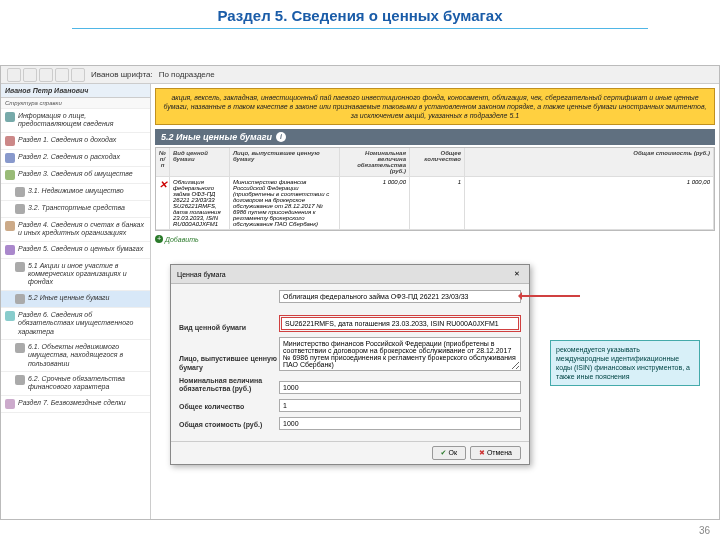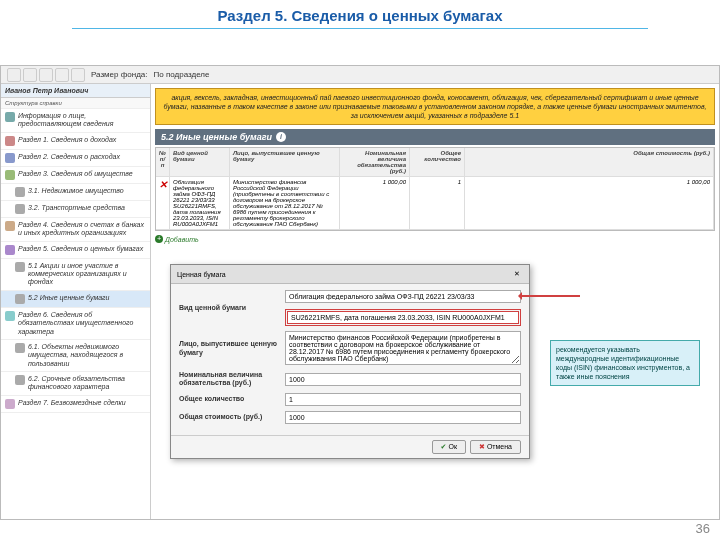--- a/index.html
+++ b/index.html
@@ -33,49 +33,49 @@
   .c3 { width: 70px; text-align: right; }
   .c4 { width: 55px; text-align: right; }
   .c5 { flex: 1; text-align: right; }
   .add-btn { margin: 2px 4px; color: #2a7a2a; font-size: 7px; display: inline-flex; align-items: center; gap: 2px; }
   .add-btn .plus { width: 8px; height: 8px; background: #2a7a2a; color: #fff; border-radius: 50%; text-align: center; line-height: 8px; font-size: 7px; }
   .delete-x { color: #c00; font-weight: bold; font-size: 10px; }
   .dialog { position: absolute; left: 170px; top: 264px; width: 360px; background: #f4f4f4; border: 1px solid #888; box-shadow: 2px 2px 6px rgba(0,0,0,0.3); font-size: 7px; }
   .dialog .titlebar { background: #e0e0e0; padding: 3px 6px; display: flex; justify-content: space-between; align-items: center; border-bottom: 1px solid #bbb; }
   .dialog .titlebar .close { width: 12px; height: 12px; text-align: center; line-height: 12px; cursor: pointer; }
   .dialog .body { padding: 6px 8px; }
-  .dialog .field { display: flex; margin-bottom: 5px; align-items: center; gap: 6px; }
+  .dialog .field { display: flex; margin-bottom: 5px; align-items: flex-end; }
   .dialog .field .flabel { width: 100px; font-weight: bold; color: #333; line-height: 1.2; }
   .dialog .field .finput { flex: 1; }
   .dialog .field input, .dialog .field textarea { width: 100%; border: 1px solid #aaa; padding: 2px 3px; font-size: 7px; font-family: inherit; }
   .dialog .field .highlight { border: 1px solid #d04040; padding: 1px; }
   .dialog .field .highlight input { border: 1px solid #d04040; }
   .dialog .footer { display: flex; justify-content: flex-end; gap: 4px; padding: 4px 8px; border-top: 1px solid #ccc; }
   .dialog .footer button { padding: 2px 8px; font-size: 7px; border: 1px solid #999; background: #eee; border-radius: 2px; display: flex; align-items: center; gap: 2px; }
   .callout { position: absolute; right: 20px; top: 340px; width: 150px; background: #d8f0f8; border: 1px solid #4aa; padding: 4px 5px; font-size: 7px; color: #044; line-height: 1.3; }
-  .page-num { position: absolute; right: 10px; bottom: 4px; font-size: 13px; color: #888; }
+  .page-num { position: absolute; right: 10px; bottom: 4px; font-size: 10px; color: #888; }
   .red-arrow { position: absolute; left: 520px; top: 295px; width: 60px; height: 2px; background: #d04040; }
   .red-arrow::before { content: ''; position: absolute; left: -6px; top: -3px; border: 4px solid transparent; border-right-color: #d04040; }
 </style>
 </head>
 <body>
 
 <div class="slide-title">
   <div>Раздел 5. Сведения о ценных бумагах</div>
   <div class="underline"></div>
 </div>
 
 <div class="app">
   <div class="toolbar">
     <div class="icon-btn"></div>
     <div class="icon-btn"></div>
     <div class="icon-btn"></div>
     <div class="icon-btn"></div>
     <div class="icon-btn"></div>
-    <span class="label">Размер фонда:</span>
+    <span class="label">Иванов шрифта:</span>
     <span class="label">По подразделе</span>
   </div>
   <div class="main">
     <div class="sidebar">
       <div class="header">Иванов Петр Иванович</div>
       <div class="subheader">Структура справки</div>
       <div id="tree">
           <div class="tree-item">
             <div class="ti-icon" style="background: rgb(119, 170, 170);"></div>
             <div class="ti-label">Информация о лице, предоставляющем сведения</div>
@@ -169,21 +169,21 @@
 <div class="dialog">
   <div class="titlebar">
     <span>Ценная бумага</span>
     <span class="close">✕</span>
   </div>
   <div class="body">
     <div class="field">
       <div class="flabel">Вид ценной бумаги</div>
       <div class="finput">
         <input value="Облигация федерального займа ОФЗ-ПД 26221 23/03/33" style="">
-        <div class="highlight" style="margin-top:6px"><input value="SU26221RMFS, дата погашения 23.03.2033, ISIN RU000A0JXFM1" style=""></div>
+        <div class="highlight" style="margin-top:12px"><input value="SU26221RMFS, дата погашения 23.03.2033, ISIN RU000A0JXFM1" style=""></div>
       </div>
     </div>
     <div class="field">
       <div class="flabel">Лицо, выпустившее ценную бумагу</div>
       <div class="finput"><textarea rows="4" style="">Министерство финансов Российской Федерации (приобретены в соответствии с договором на брокерское обслуживание от 28.12.2017 № 6986 путем присоединения к регламенту брокерского обслуживания ПАО Сбербанк)</textarea></div>
     </div>
     <div class="field">
       <div class="flabel">Номинальная величина обязательства (руб.)</div>
       <div class="finput"><input value="1000" style=""></div>
     </div>

